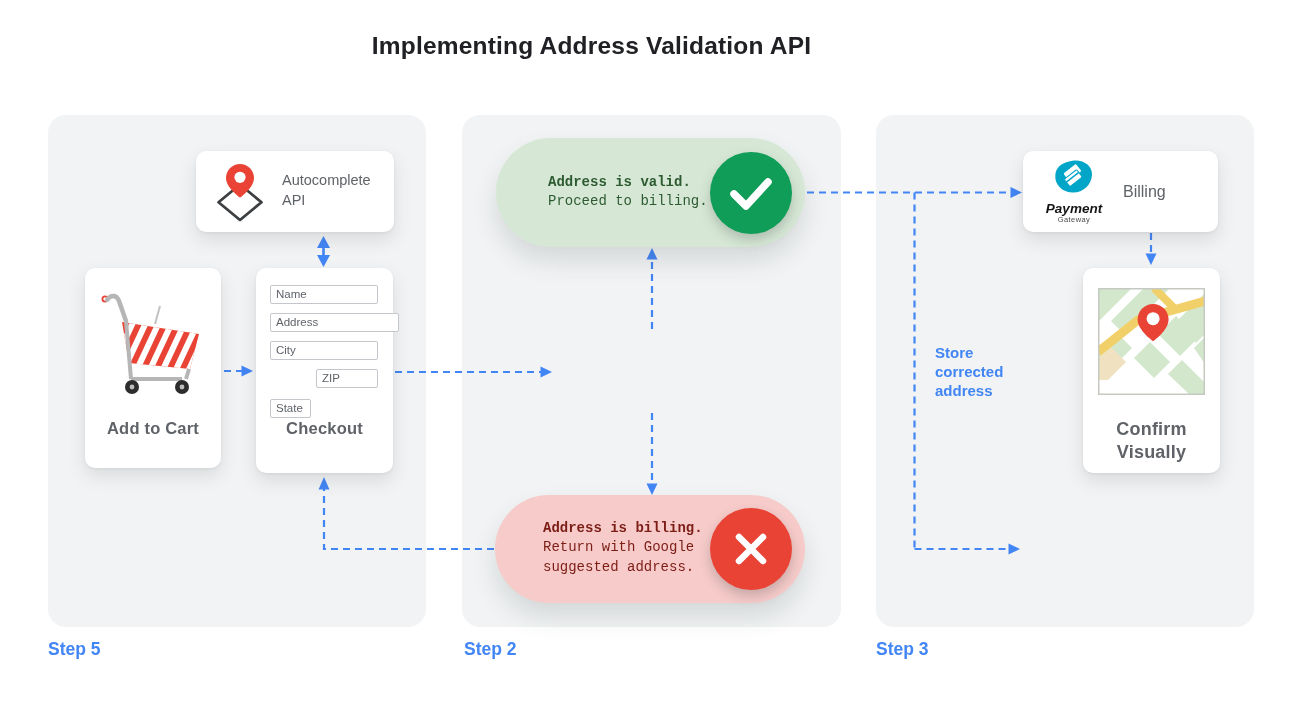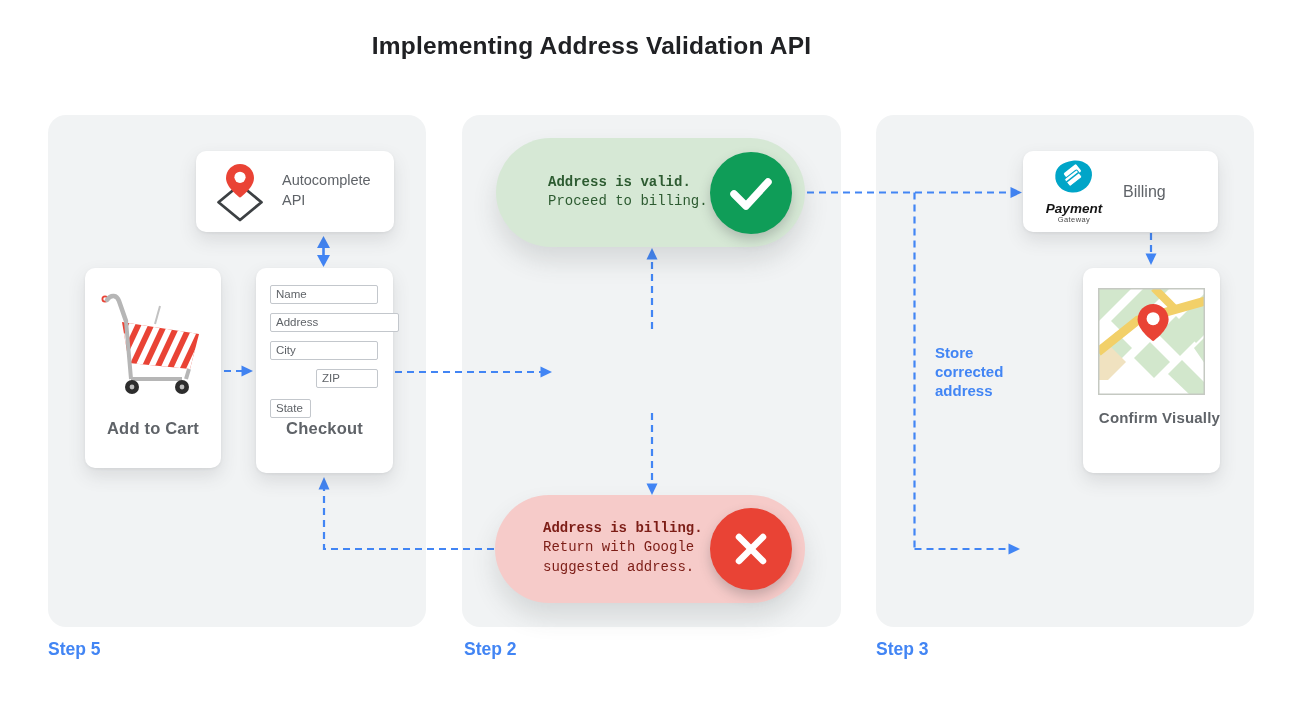--- a/index.html
+++ b/index.html
@@ -220,21 +220,21 @@
         <polygon points="0,70 12,58 28,74 10,92 0,92" fill="#f0e2c0"></polygon>
         <polyline points="0,64 40,32 107,13" fill="none" stroke="#f2d069" stroke-width="9"></polyline>
         <line x1="56" y1="0" x2="76" y2="20" stroke="#f2d069" stroke-width="8"></line>
         <g transform="translate(36.5,16) scale(1.55)">
           <path d="M12,0 C6.5,0 2,4.5 2,10 c0,7 10,14 10,14 s10,-7 10,-14 C22,4.5 17.5,0 12,0 Z" fill="#e94335"></path>
           <circle cx="12" cy="9.5" r="4.2" fill="#fff"></circle>
         </g>
         <rect x="0.75" y="0.75" width="105.5" height="105.5" fill="none" stroke="#c5c9c2" stroke-width="1.5"></rect>
       </svg>
     </span>
-    <div class="big-label" style="top:140px;font-size:15px;padding-left:8px;">Confirm Visually</div>
+    <div class="big-label" style="top:150px;font-size:18px;">Confirm Visually</div>
   </div>
 
 
   <div class="store-note">Store corrected address</div>
 
   <div class="step-label" style="left:48px;">Step 5</div>
   <div class="step-label" style="left:464px;text-align:right;">Step 2</div>
   <div class="step-label" style="left:876px;">Step 3</div>
 
 </div>

